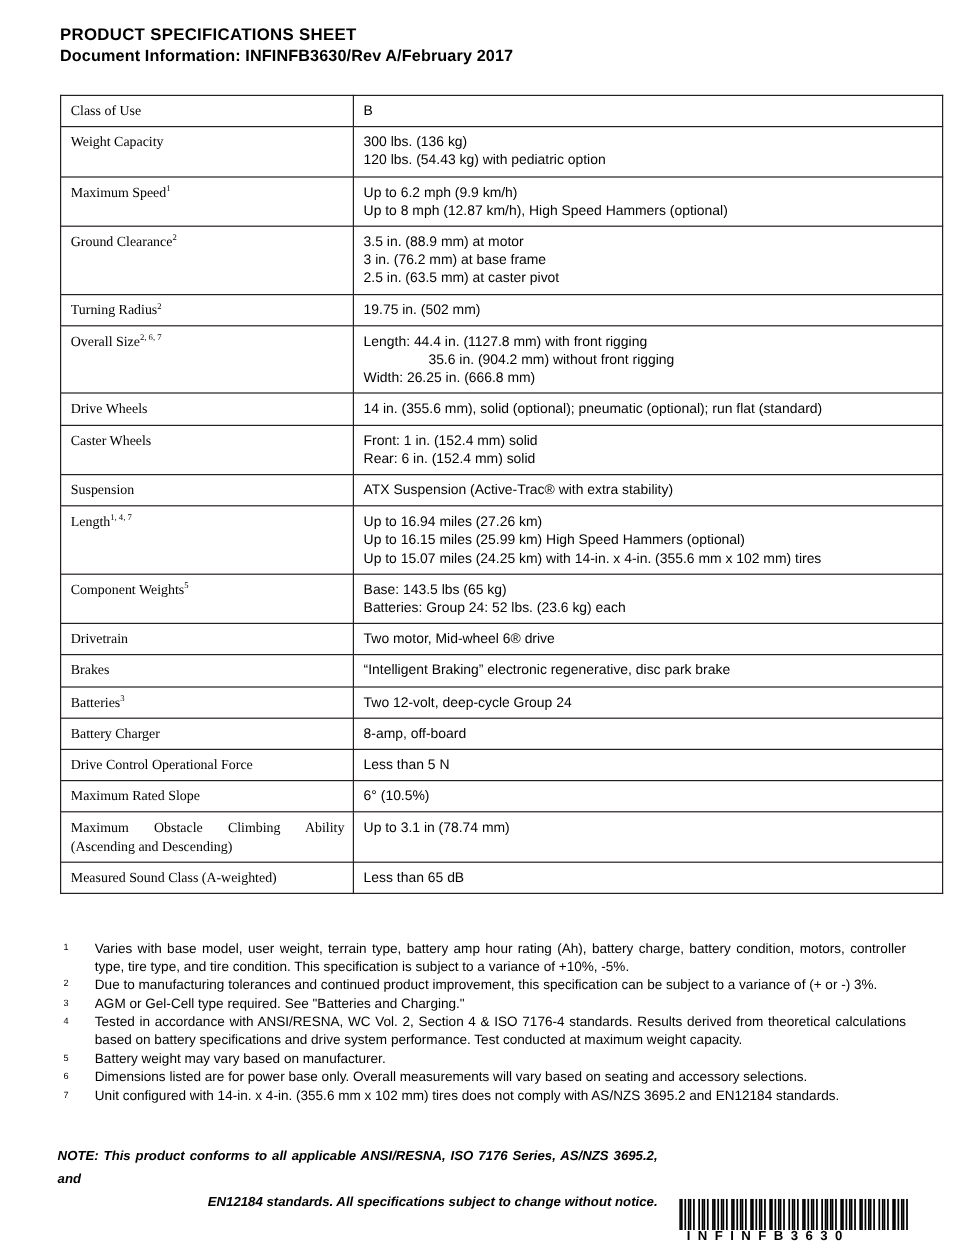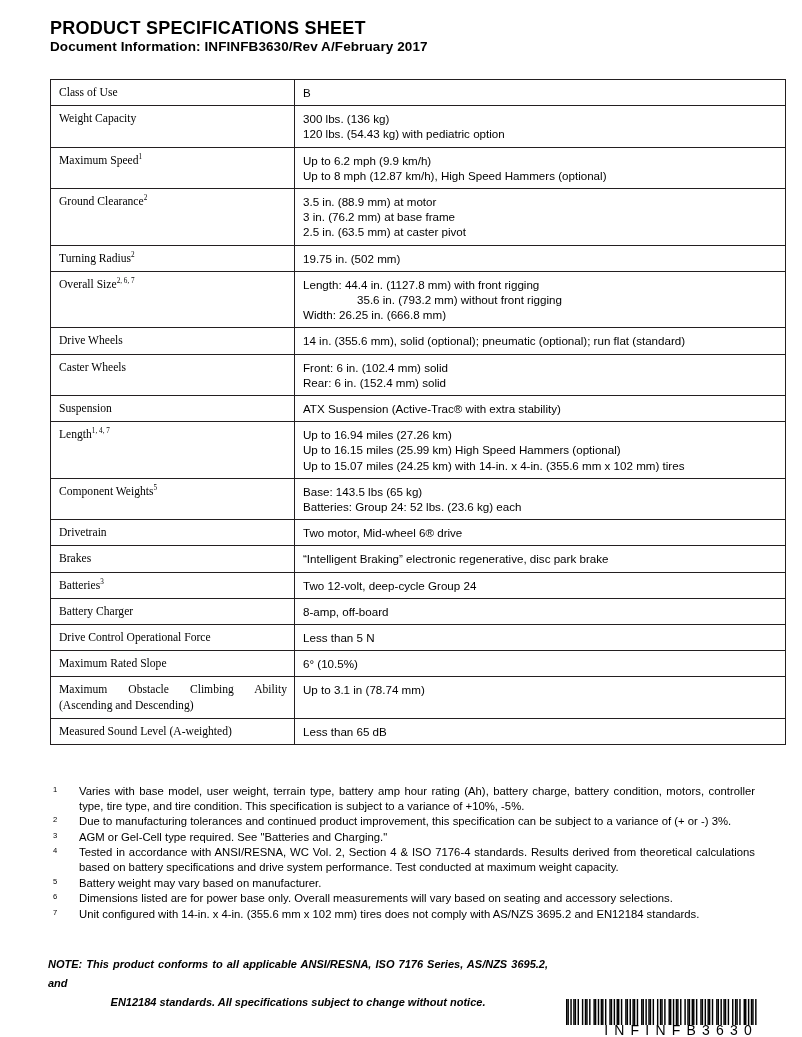--- a/index.html
+++ b/index.html
@@ -29,21 +29,21 @@
     top: 20px;
     width: 704px;
   }
   .header .line {
     font-weight: bold;
     font-size: 13.5px;
     line-height: 17.5px;
     letter-spacing: 0.1px;
     white-space: nowrap;
   }
-  .header .line1 { font-size: 18px; letter-spacing: 0.25px; }
+  .header .line1 { font-size: 14px; letter-spacing: 0.25px; }
 
   
   .spec-table {
     position: absolute;
     left: 50px;
     top: 79px;
     width: 703px;
     border-collapse: collapse;
     table-layout: fixed;
   }
@@ -105,44 +105,45 @@
     position: absolute;
     left: 48px;
     top: 955px;
     width: 500px;
     font-weight: bold;
     font-style: italic;
     font-size: 11px;
     line-height: 19px;
   }
   .note .l1 { text-align: justify; text-align-last: justify; }
-  .note .l2 { text-align: center; }
+  .note .l2 { text-align: right; }
 
   
   .barcode-wrap {
     position: absolute;
     left: 566px;
     top: 999px;
     width: 192px;
   }
   .bars {
     height: 26px;
     width: 192px;
     display: block;
   }
   .barcode-text {
     display: block;
     width: 192px;
-    text-align: right;
-    font-size: 14px;
+    text-align: left;
+    font-size: 11px;
     letter-spacing: 6.2px;
     text-indent: 6.2px;
     line-height: 10px;
     color: #000;
     font-family: "Liberation Sans", sans-serif;
+    font-weight: bold;
   }
 </style>
 </head>
 <body>
 
 <div class="page">
 
   <div class="header">
     <div class="line line1">PRODUCT SPECIFICATIONS SHEET</div>
     <div class="line">Document Information: INFINFB3630/Rev A/February 2017</div>
@@ -181,34 +182,34 @@
         <tr>
           <td class="label"><span>Turning Radius</span><sup>2</sup></td>
           <td class="value">
             <span class="cellline">19.75 in. (502 mm)</span>
           </td>
         </tr>
         <tr>
           <td class="label"><span>Overall Size</span><sup>2, 6, 7</sup></td>
           <td class="value">
             <span class="cellline">Length: 44.4 in. (1127.8 mm) with front rigging</span>
-            <span class="cellline ind">35.6 in. (793.2 mm) without front rigging</span>
+            <span class="cellline ind">35.6 in. (904.2 mm) without front rigging</span>
             <span class="cellline">Width: 26.25 in. (666.8 mm)</span>
           </td>
         </tr>
         <tr>
           <td class="label"><span>Drive Wheels</span></td>
           <td class="value">
             <span class="cellline">14 in. (355.6 mm), solid (optional); pneumatic (optional); run flat (standard)</span>
           </td>
         </tr>
         <tr>
           <td class="label"><span>Caster Wheels</span></td>
           <td class="value">
-            <span class="cellline">Front: 6 in. (102.4 mm) solid</span>
+            <span class="cellline">Front: 1 in. (152.4 mm) solid</span>
             <span class="cellline">Rear: 6 in. (152.4 mm) solid</span>
           </td>
         </tr>
         <tr>
           <td class="label"><span>Suspension</span></td>
           <td class="value">
             <span class="cellline">ATX Suspension (Active-Trac® with extra stability)</span>
           </td>
         </tr>
         <tr>
@@ -264,21 +265,21 @@
         </tr>
         <tr>
           <td class="label">
             <div class="justify-label"><span>Maximum Obstacle Climbing Ability</span><span class="last">(Ascending and Descending)</span></div>
           </td>
           <td class="value">
             <span class="cellline">Up to 3.1 in (78.74 mm)</span>
           </td>
         </tr>
         <tr>
-          <td class="label"><span>Measured Sound Level (A-weighted)</span></td>
+          <td class="label"><span>Measured Sound Class (A-weighted)</span></td>
           <td class="value">
             <span class="cellline">Less than 65 dB</span>
           </td>
         </tr>
       </tbody>
   </table>
 
   <div class="footnotes">
       <div class="fn just">
         <span class="num">1</span>

